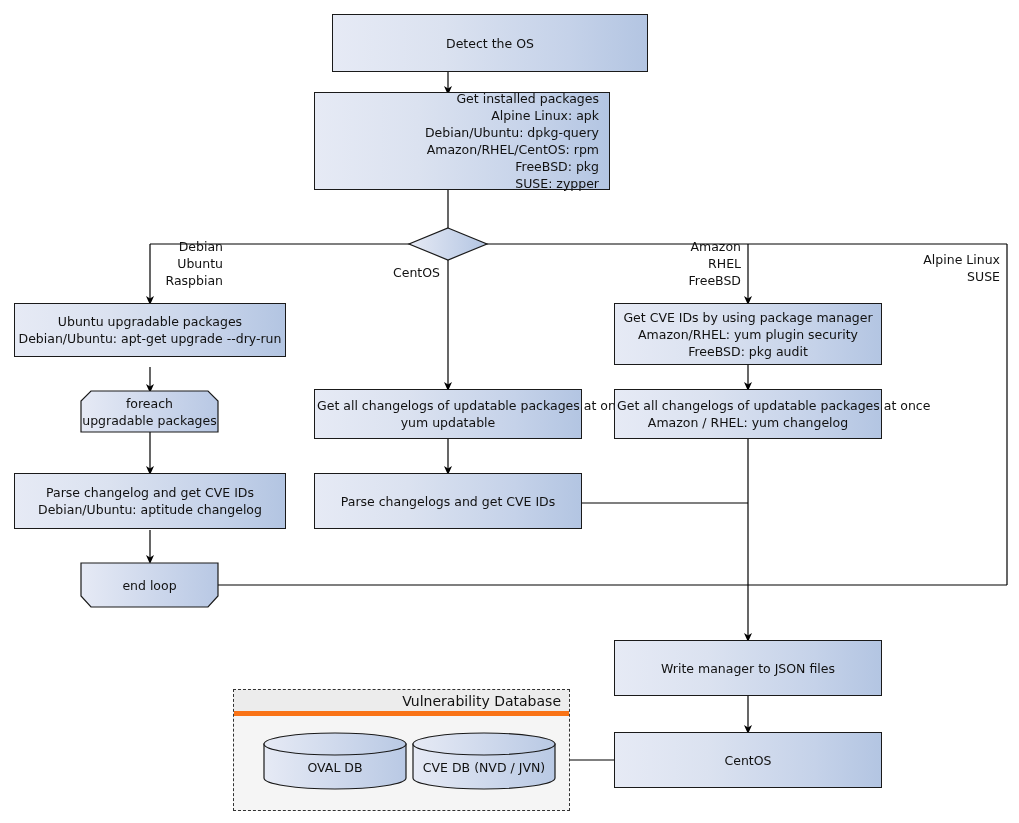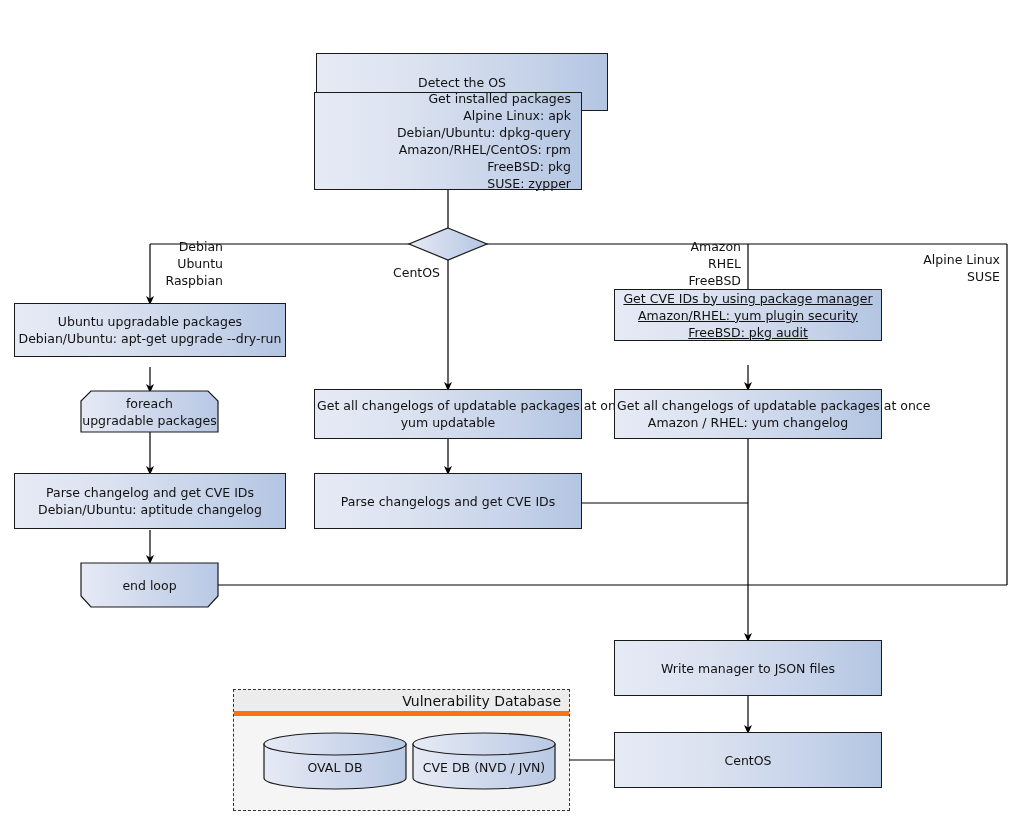--- a/index.html
+++ b/index.html
@@ -175,25 +175,25 @@
       </linearGradient>
       <linearGradient id="lgrad" x1="0" y1="0" x2="1" y2="0">
         <stop offset="0%" stop-color="#e6eaf5"></stop>
         <stop offset="35%" stop-color="#dbe2f0"></stop>
         <stop offset="75%" stop-color="#c5d2e9"></stop>
         <stop offset="100%" stop-color="#b3c5e2"></stop>
       </linearGradient>
     </defs>
   </svg>
 
-  <div class="node" style="left:316px; top:14px; width:292px; height:58px;margin-top:39px;">
+  <div class="node" style="left:332px; top:14px; width:316px; height:58px;">
     <div class="txt">Detect the OS</div>
   </div>
 
-  <div class="node align-right" style="left:314px; top:92px; width:268px; height:98px;">
+  <div class="node align-right" style="left:314px; top:92px; width:296px; height:98px;">
     <div class="txt">
       <span>Get installed packages</span><br>
       <span>Alpine Linux: apk</span><br>
       <span>Debian/Ubuntu: dpkg-query</span><br>
       <span>Amazon/RHEL/CentOS: rpm</span><br>
       <span>FreeBSD: pkg</span><br>
       <span>SUSE: zypper</span>
     </div>
   </div>
 
@@ -254,21 +254,21 @@
     <div class="txt" style="overflow:visible;">
       <span>Get all changelogs of updatable packages at once</span><br>
       <span>yum updatable</span>
     </div>
   </div>
 
   <div class="node" style="left:314px; top:473px; width:268px; height:56px;">
     <div class="txt">Parse changelogs and get CVE IDs</div>
   </div>
 
-  <div class="node" style="left:614px; top:289px; width:268px; height:52px;text-decoration:underline;">
+  <div class="node" style="left:614px; top:303px; width:268px; height:62px;">
     <div class="txt">
       <span>Get CVE IDs by using package manager</span><br>
       <span>Amazon/RHEL: yum plugin security</span><br>
       <span>FreeBSD: pkg audit</span>
     </div>
   </div>
 
   <div class="node overflow" style="left:614px; top:389px; width:268px; height:50px;">
     <div class="txt" style="overflow:visible;">
       <span>Get all changelogs of updatable packages at once</span><br>

